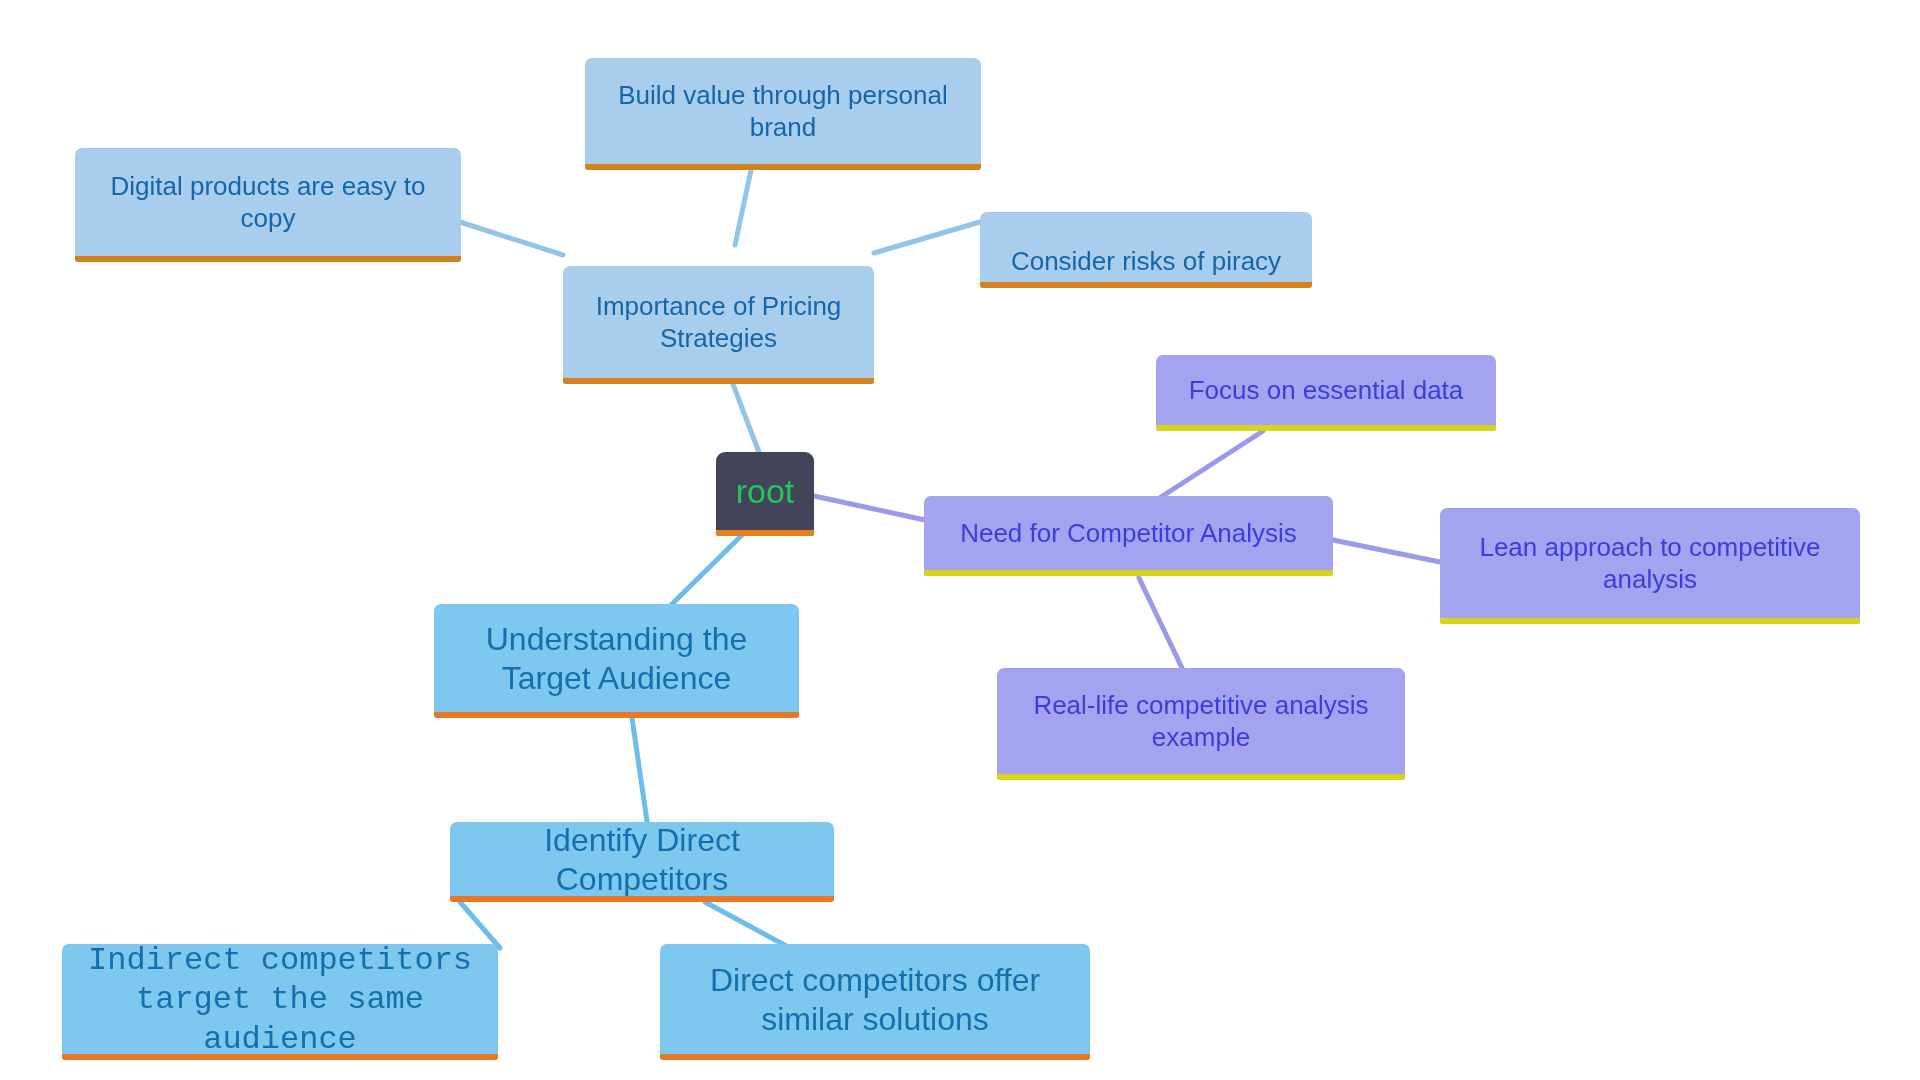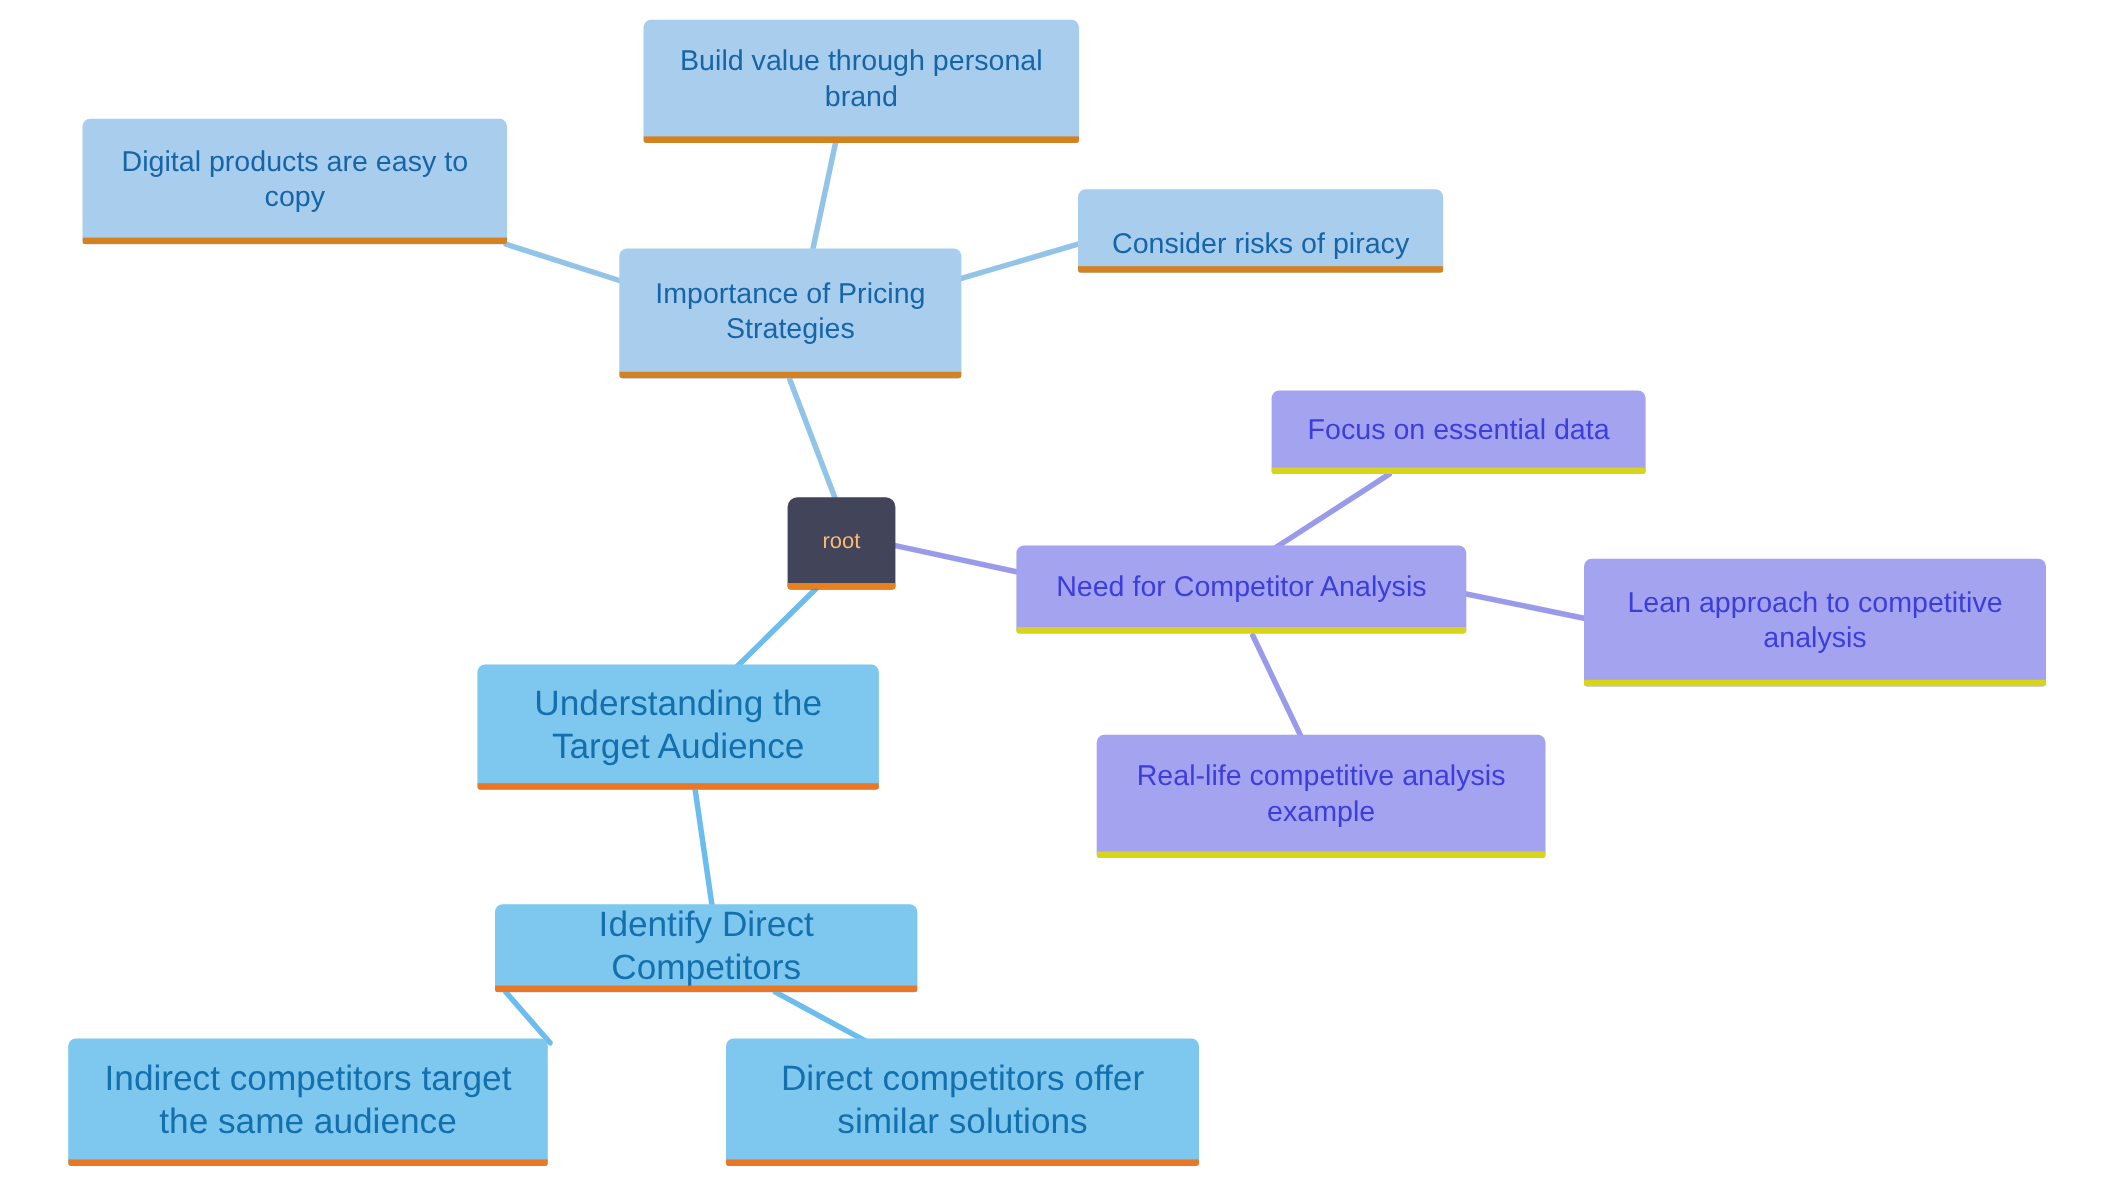--- a/index.html
+++ b/index.html
@@ -54,31 +54,32 @@
     position: absolute;
     left: 0;
     right: 0;
     bottom: 0;
     height: 6px;
   }
 
   
   .node.root {
     background: #424459;
-    color: #fdba74;
-    font-size: 20px;
+    color: #22c55e;
+    font-size: 34px;
     border-radius: 9px 9px 3px 3px;
   }
   .node.root .accent { background: #e8801e; }
 
   
   .node.blue-soft {
     background: #a9cdec;
     color: #1565a8;
     font-size: 26px;
+    margin-top: 40px;
   }
   .node.blue-soft .accent { background: #d4821f; }
 
   
   .node.blue-bright {
     background: #7ec8ef;
     color: #1470ad;
     font-size: 32px;
   }
   .node.blue-bright .accent { background: #ea7725; }
@@ -171,21 +172,21 @@
   <div class="node blue-bright" style="left:434px; top:604px; width:365px; height:114px;">
     <span class="node-label">Understanding the Target Audience</span>
     <span class="accent"></span>
   </div>
 
   <div class="node blue-bright" style="left:450px; top:822px; width:384px; height:80px;">
     <span class="node-label">Identify Direct Competitors</span>
     <span class="accent"></span>
   </div>
 
-  <div class="node blue-bright" style="left:62px; top:944px; width:436px; height:116px;">
+  <div class="node blue-bright" style="left:62px; top:944px; width:436px; height:116px;font-family:Liberation Mono, monospace;">
     <span class="node-label">Indirect competitors target the same audience</span>
     <span class="accent"></span>
   </div>
 
   <div class="node blue-bright" style="left:660px; top:944px; width:430px; height:116px;">
     <span class="node-label">Direct competitors offer similar solutions</span>
     <span class="accent"></span>
   </div>
 
 </div>

